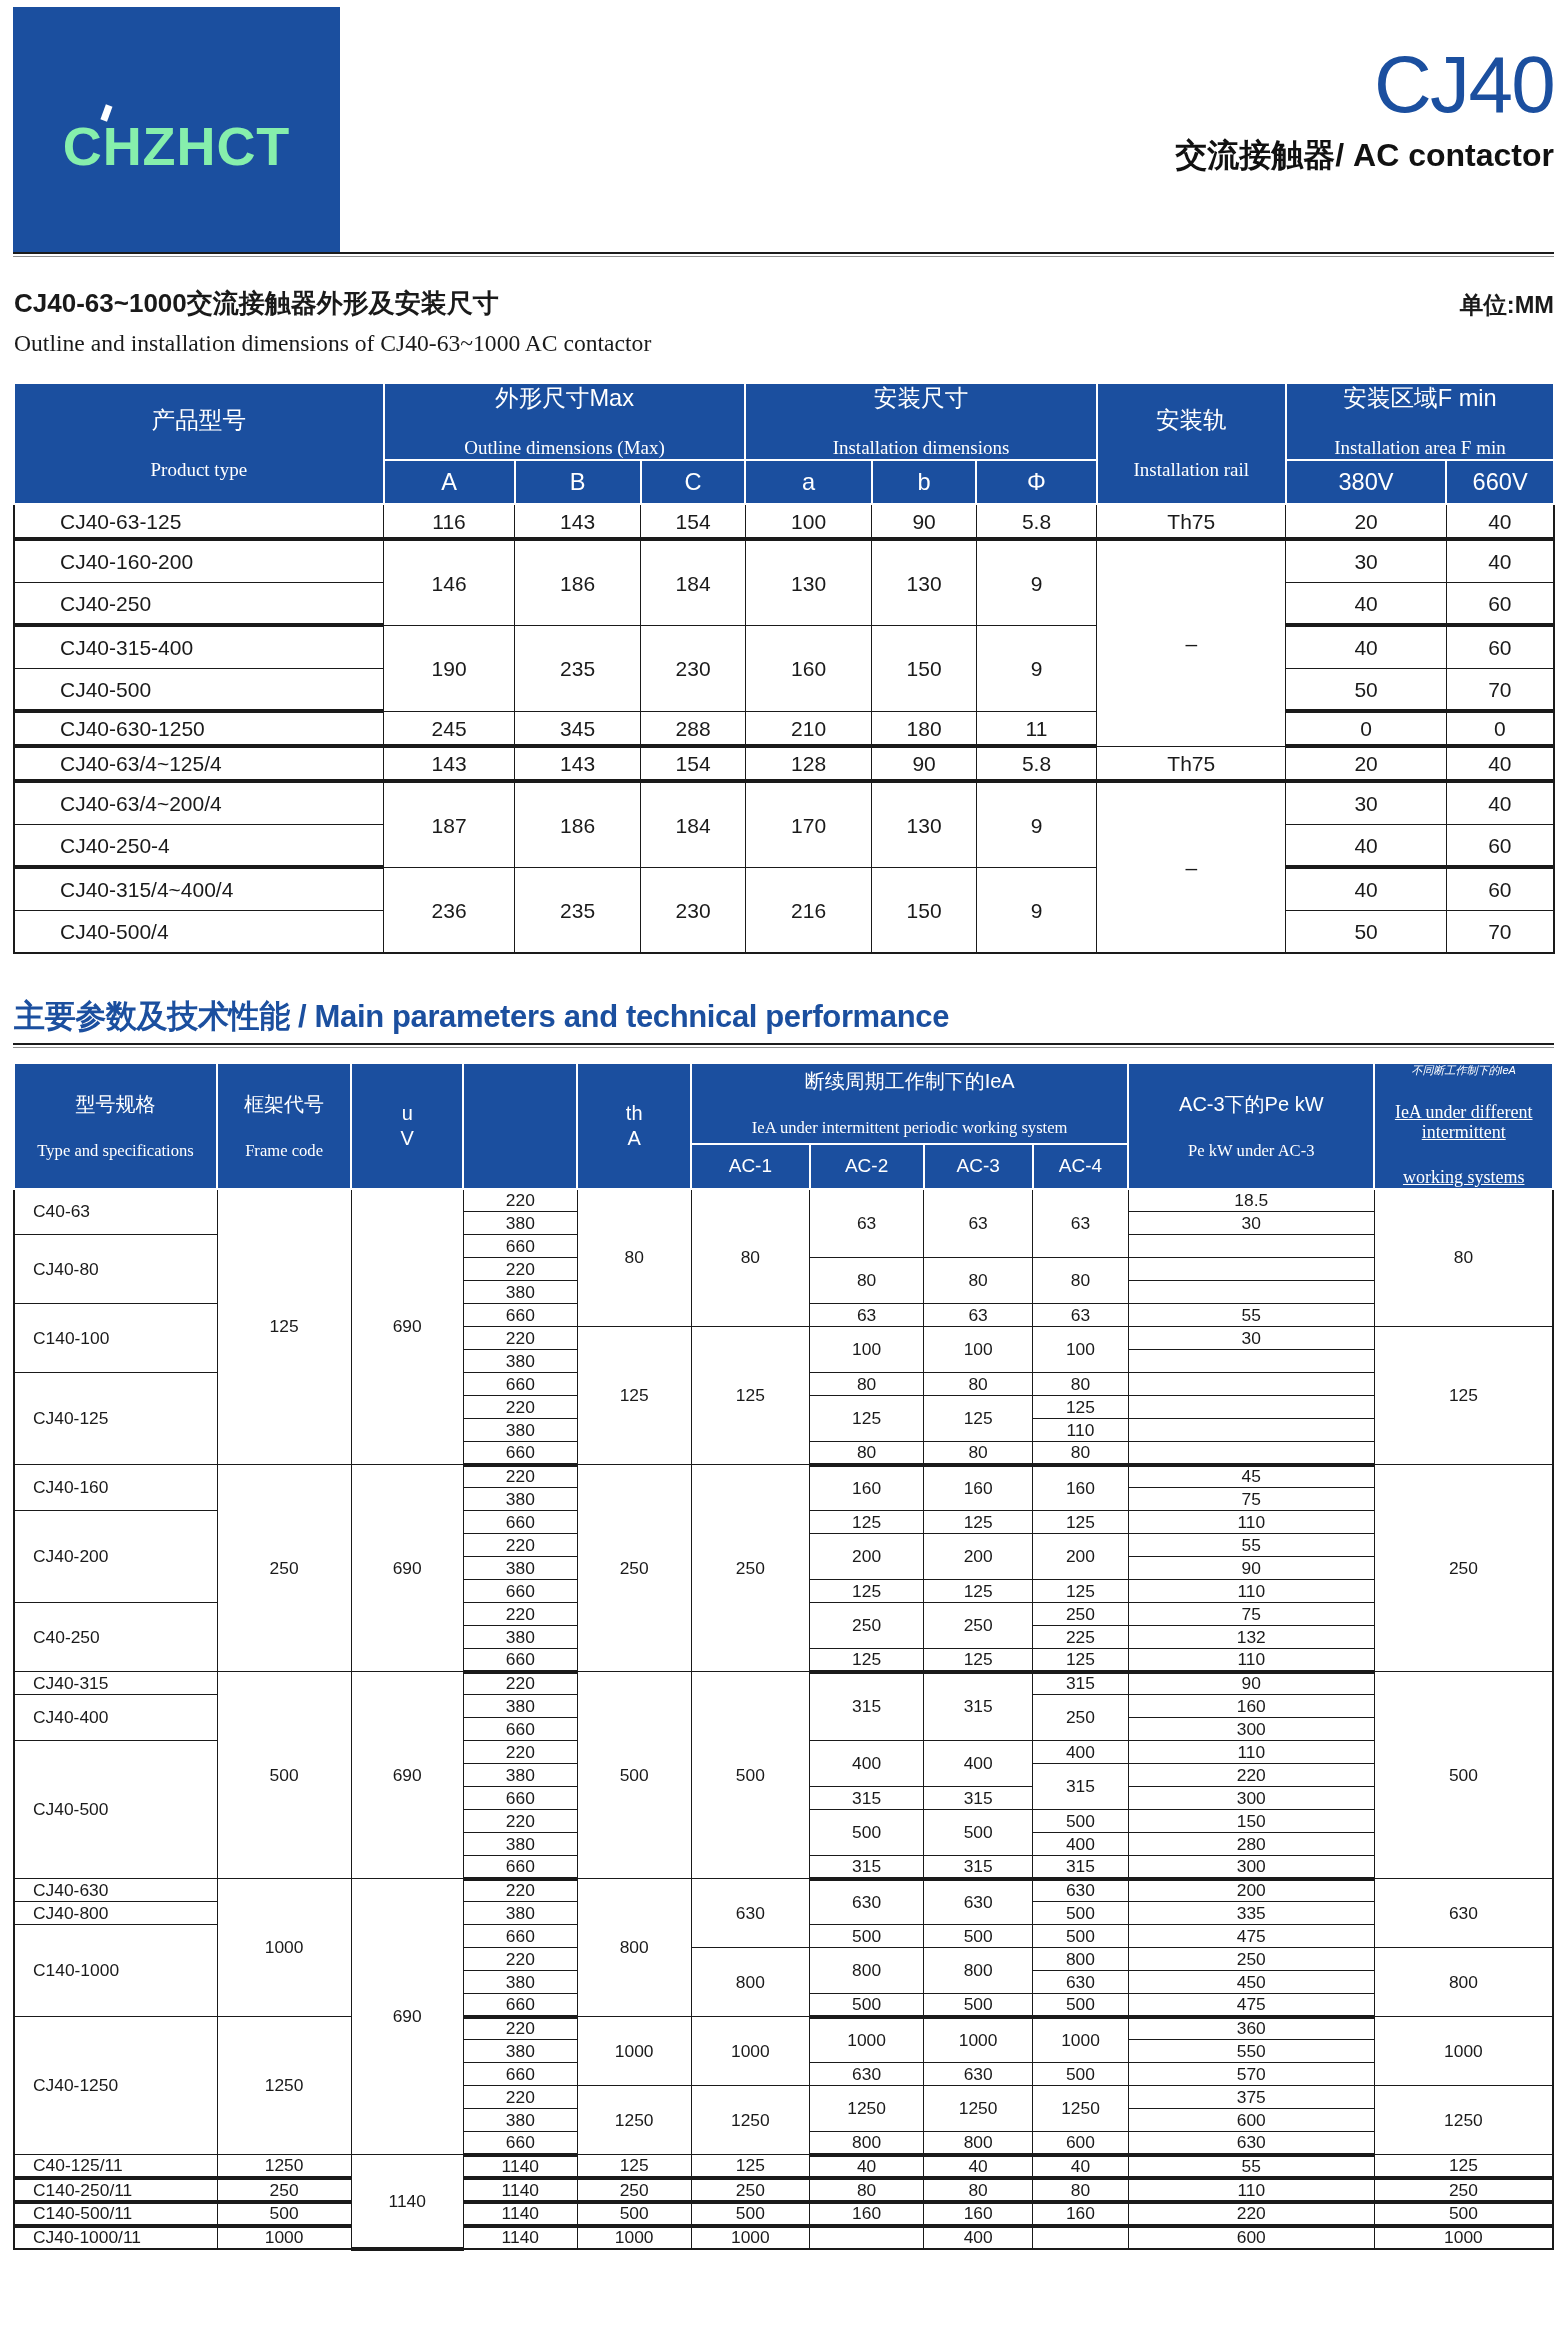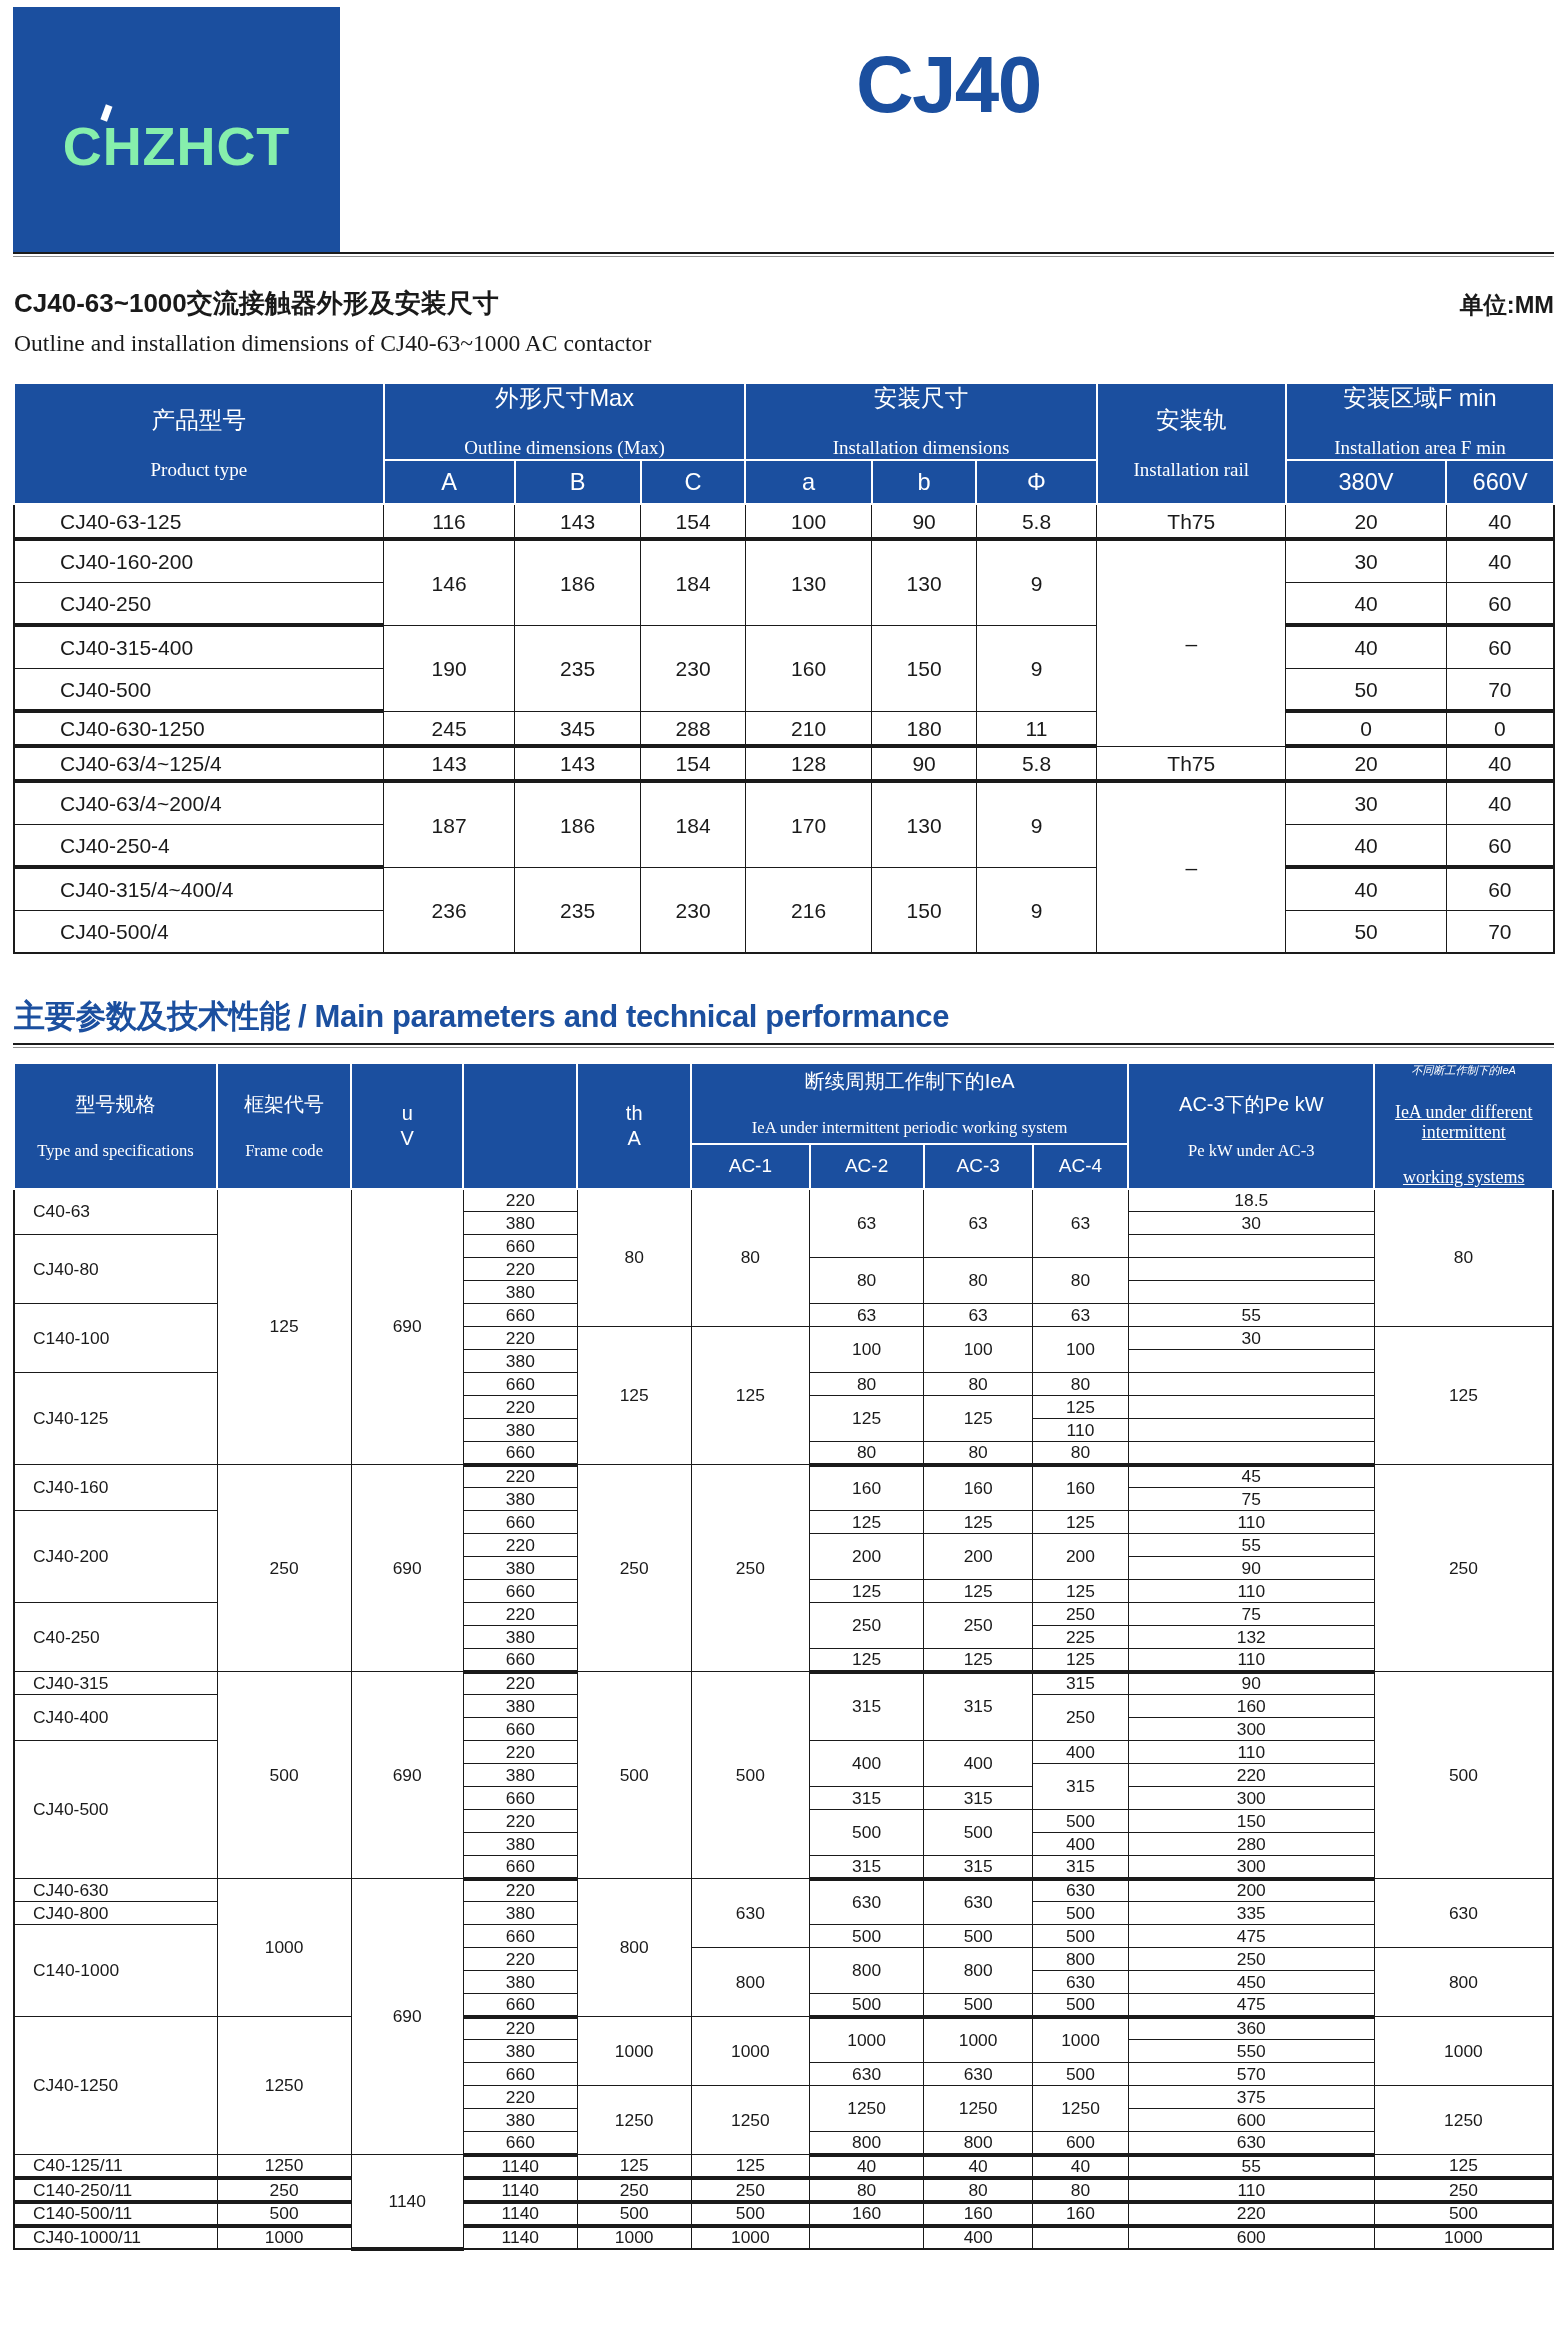--- a/index.html
+++ b/index.html
@@ -7,22 +7,22 @@
     --ink:#1a1a1a;
   }
   html,body{margin:0;padding:0;background:#fff;}
   .page{position:relative;width:1567px;height:2342px;background:#fff;overflow:hidden;
         font-family:"Liberation Sans",sans-serif;color:var(--ink);}
   
   .logo-box{position:absolute;left:13px;top:7px;width:327px;height:247px;background:var(--navy);}
   .logo-text{position:absolute;left:0;right:0;top:112px;text-align:center;color:#86efac;
              font-size:54px;font-weight:800;letter-spacing:0.9px;line-height:1;}
   .logo-tick{position:absolute;left:90px;top:98px;width:7px;height:15.7px;background:#fff;transform:rotate(20deg);}
-  .model-title{position:absolute;right:13px;top:45px;width:698px;color:var(--navy);
-               font-size:80px;font-weight:700;line-height:1;letter-spacing:-1.7px;}
+  .model-title{position:absolute;right:13px;top:45px;width:698px;text-align:right;color:var(--navy);
+               font-size:80px;font-weight:400;line-height:1;letter-spacing:-1.7px;}
   .model-sub{position:absolute;right:13px;top:138px;width:785px;text-align:right;color:#111;
              font-size:32px;font-weight:700;line-height:1.1;}
   .hrule{position:absolute;left:13px;width:1541px;height:1.7px;border-top:2.6px solid #1c1c1c;border-bottom:0.9px solid #8f8f8f;}
   .rule-top{top:252px;}
   .rule-s2{top:1043px;}
   
   .s1-title-zh{position:absolute;left:14px;top:290px;font-size:26px;font-weight:700;line-height:1;}
   .s1-unit{position:absolute;right:13px;top:294px;font-size:23.6px;font-weight:600;line-height:1;}
   .s1-title-en{position:absolute;left:14px;top:331px;font-size:23.6px;font-family:"Liberation Serif",serif;line-height:1.1;}
   .s2-title{position:absolute;left:14px;top:1000px;font-size:32px;font-weight:800;color:var(--navy);
@@ -64,20 +64,21 @@
 </head>
 <body>
 
 <div class="page">
 
   <div class="logo-box">
     <div class="logo-tick"></div>
     <div class="logo-text">CHZHCT</div>
   </div>
   <div class="model-title">CJ40</div>
+  <div class="model-sub">交流接触器/ AC contactor</div>
   <div class="hrule rule-top"></div>
 
   <div class="s1-title-zh">CJ40-63~1000交流接触器外形及安装尺寸</div>
   <div class="s1-unit">单位:MM</div>
   <div class="s1-title-en">Outline and installation dimensions of CJ40-63~1000 AC contactor</div>
 
   <table id="t1">
     <colgroup>
       <col style="width:24.0%">
         <col style="width:8.5%">

